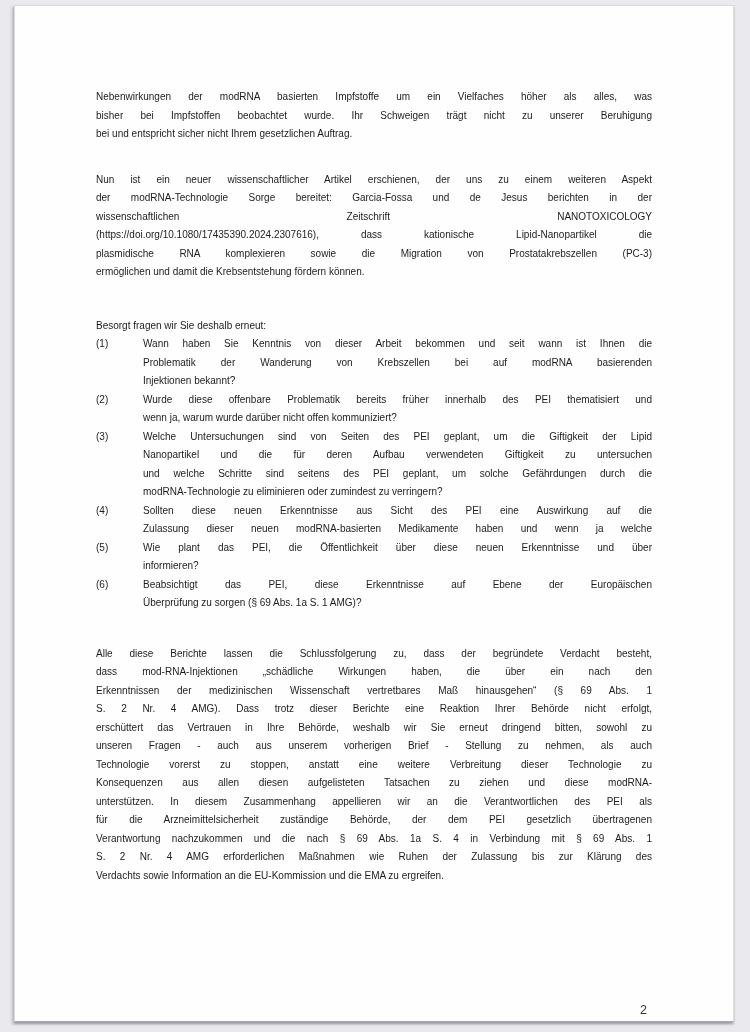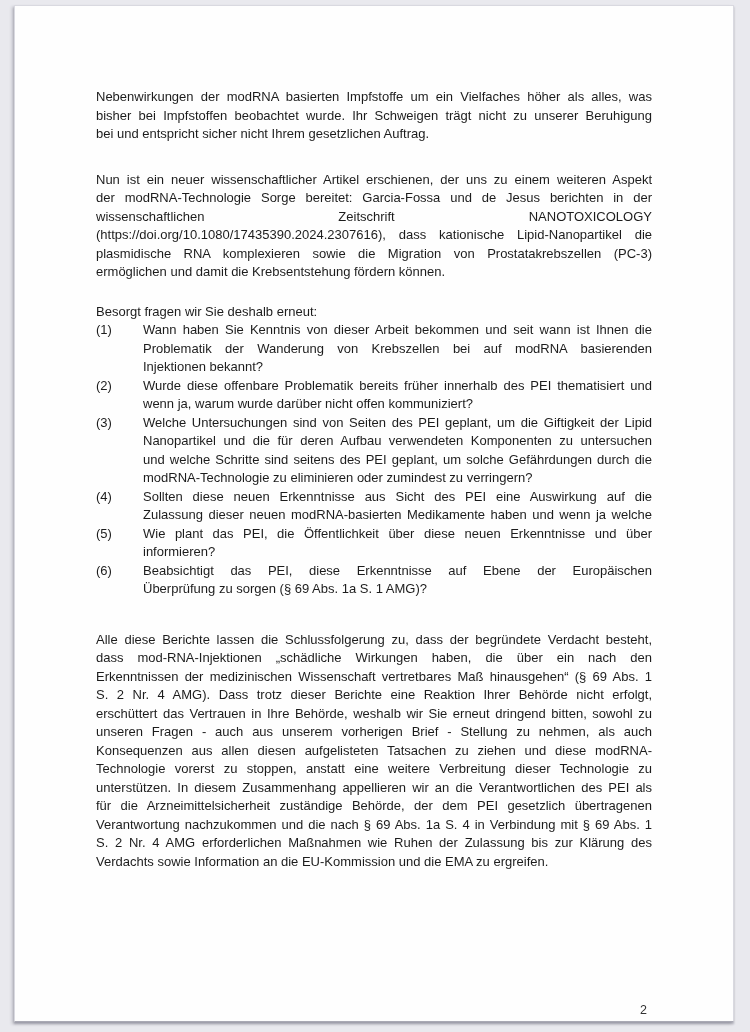--- a/index.html
+++ b/index.html
@@ -22,31 +22,31 @@
     border-bottom-color: #a9a9b4;
     box-shadow: -2px 2px 3px rgba(90, 90, 105, 0.30), 0 2px 2px rgba(90, 90, 105, 0.35);
     box-sizing: border-box;
   }
   .content {
     position: absolute;
     left: 81px;
     top: 82px;
     width: 556px;
     color: #1c1c1c;
-    font-size: 13px;
+    font-size: 10px;
     line-height: 18.5px;
   }
   .jline {
     text-align: justify;
     text-align-last: justify;
     height: 18.5px;
   }
   .jline.last { text-align-last: left; }
   .para-2 { margin-top: 27px; }
-  .questions-intro { margin-top: 21px; height: 18.5px; text-align: left; }
+  .questions-intro { margin-top: 35px; height: 18.5px; text-align: left; }
   .qrow { display: flex; }
   .qmarker { width: 47px; flex: none; text-align: left; }
   .qbody { flex: 1; min-width: 0; }
   .closing { margin-top: 32px; }
   .footer {
     position: absolute;
     top: 997px;
     right: 86px;
     font-size: 12.5px;
     color: #333333;
@@ -89,21 +89,21 @@
             <div class="qmarker">(2)</div>
             <div class="qbody">
               <div class="jline">Wurde diese offenbare Problematik bereits früher innerhalb des PEI thematisiert und</div>
               <div class="jline last">wenn ja, warum wurde darüber nicht offen kommuniziert?</div>
             </div>
           </div>
           <div class="qrow">
             <div class="qmarker">(3)</div>
             <div class="qbody">
               <div class="jline">Welche Untersuchungen sind von Seiten des PEI geplant, um die Giftigkeit der Lipid</div>
-              <div class="jline">Nanopartikel und die für deren Aufbau verwendeten Komponenten zu untersuchen</div>
+              <div class="jline">Nanopartikel und die für deren Aufbau verwendeten Giftigkeit zu untersuchen</div>
               <div class="jline">und welche Schritte sind seitens des PEI geplant, um solche Gefährdungen durch die</div>
               <div class="jline last">modRNA-Technologie zu eliminieren oder zumindest zu verringern?</div>
             </div>
           </div>
           <div class="qrow">
             <div class="qmarker">(4)</div>
             <div class="qbody">
               <div class="jline">Sollten diese neuen Erkenntnisse aus Sicht des PEI eine Auswirkung auf die</div>
               <div class="jline">Zulassung dieser neuen modRNA-basierten Medikamente haben und wenn ja welche</div>
             </div>
@@ -124,22 +124,22 @@
           </div>
         </div>
 
       <div class="para closing">
           <div class="jline">Alle diese Berichte lassen die Schlussfolgerung zu, dass der begründete Verdacht besteht,</div>
           <div class="jline">dass mod-RNA-Injektionen „schädliche Wirkungen haben, die über ein nach den</div>
           <div class="jline">Erkenntnissen der medizinischen Wissenschaft vertretbares Maß hinausgehen“ (§ 69 Abs. 1</div>
           <div class="jline">S. 2 Nr. 4 AMG). Dass trotz dieser Berichte eine Reaktion Ihrer Behörde nicht erfolgt,</div>
           <div class="jline">erschüttert das Vertrauen in Ihre Behörde, weshalb wir Sie erneut dringend bitten, sowohl zu</div>
           <div class="jline">unseren Fragen - auch aus unserem vorherigen Brief - Stellung zu nehmen, als auch</div>
+          <div class="jline">Technologie vorerst zu stoppen, anstatt eine weitere Verbreitung dieser Technologie zu</div>
           <div class="jline">Konsequenzen aus allen diesen aufgelisteten Tatsachen zu ziehen und diese modRNA-</div>
-          <div class="jline">Technologie vorerst zu stoppen, anstatt eine weitere Verbreitung dieser Technologie zu</div>
           <div class="jline">unterstützen. In diesem Zusammenhang appellieren wir an die Verantwortlichen des PEI als</div>
           <div class="jline">für die Arzneimittelsicherheit zuständige Behörde, der dem PEI gesetzlich übertragenen</div>
           <div class="jline">Verantwortung nachzukommen und die nach § 69 Abs. 1a S. 4 in Verbindung mit § 69 Abs. 1</div>
           <div class="jline">S. 2 Nr. 4 AMG erforderlichen Maßnahmen wie Ruhen der Zulassung bis zur Klärung des</div>
           <div class="jline last">Verdachts sowie Information an die EU-Kommission und die EMA zu ergreifen.</div>
         </div>
 
     </div>
 
     <div class="footer">2</div>

